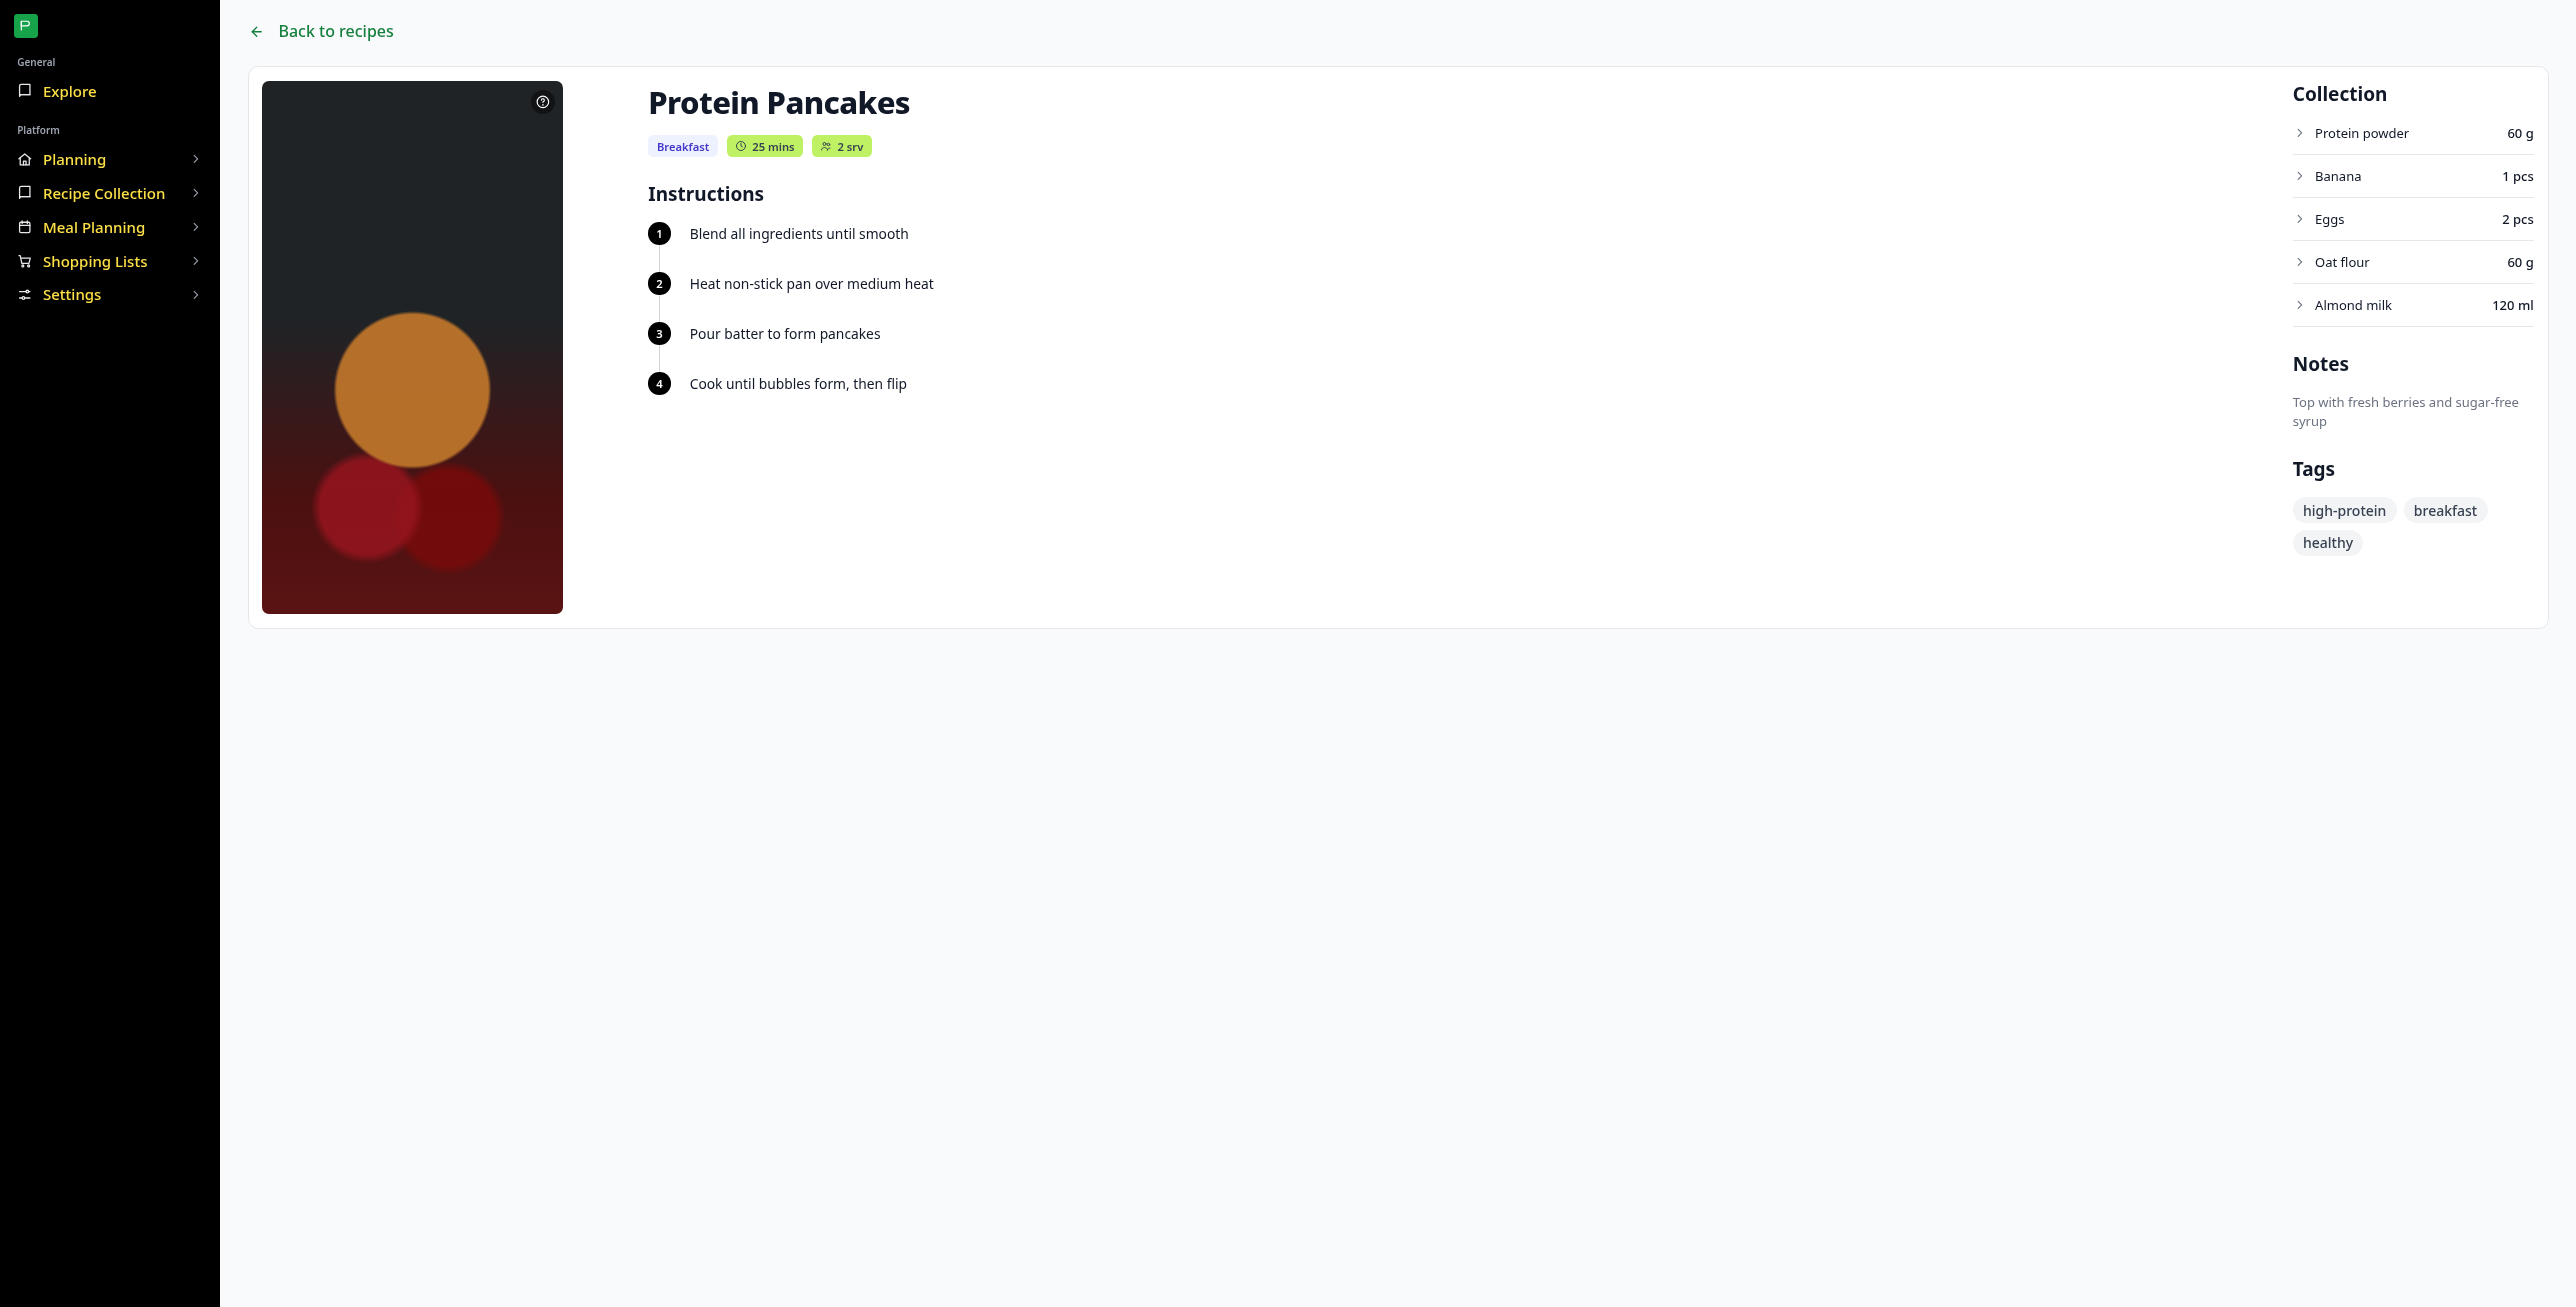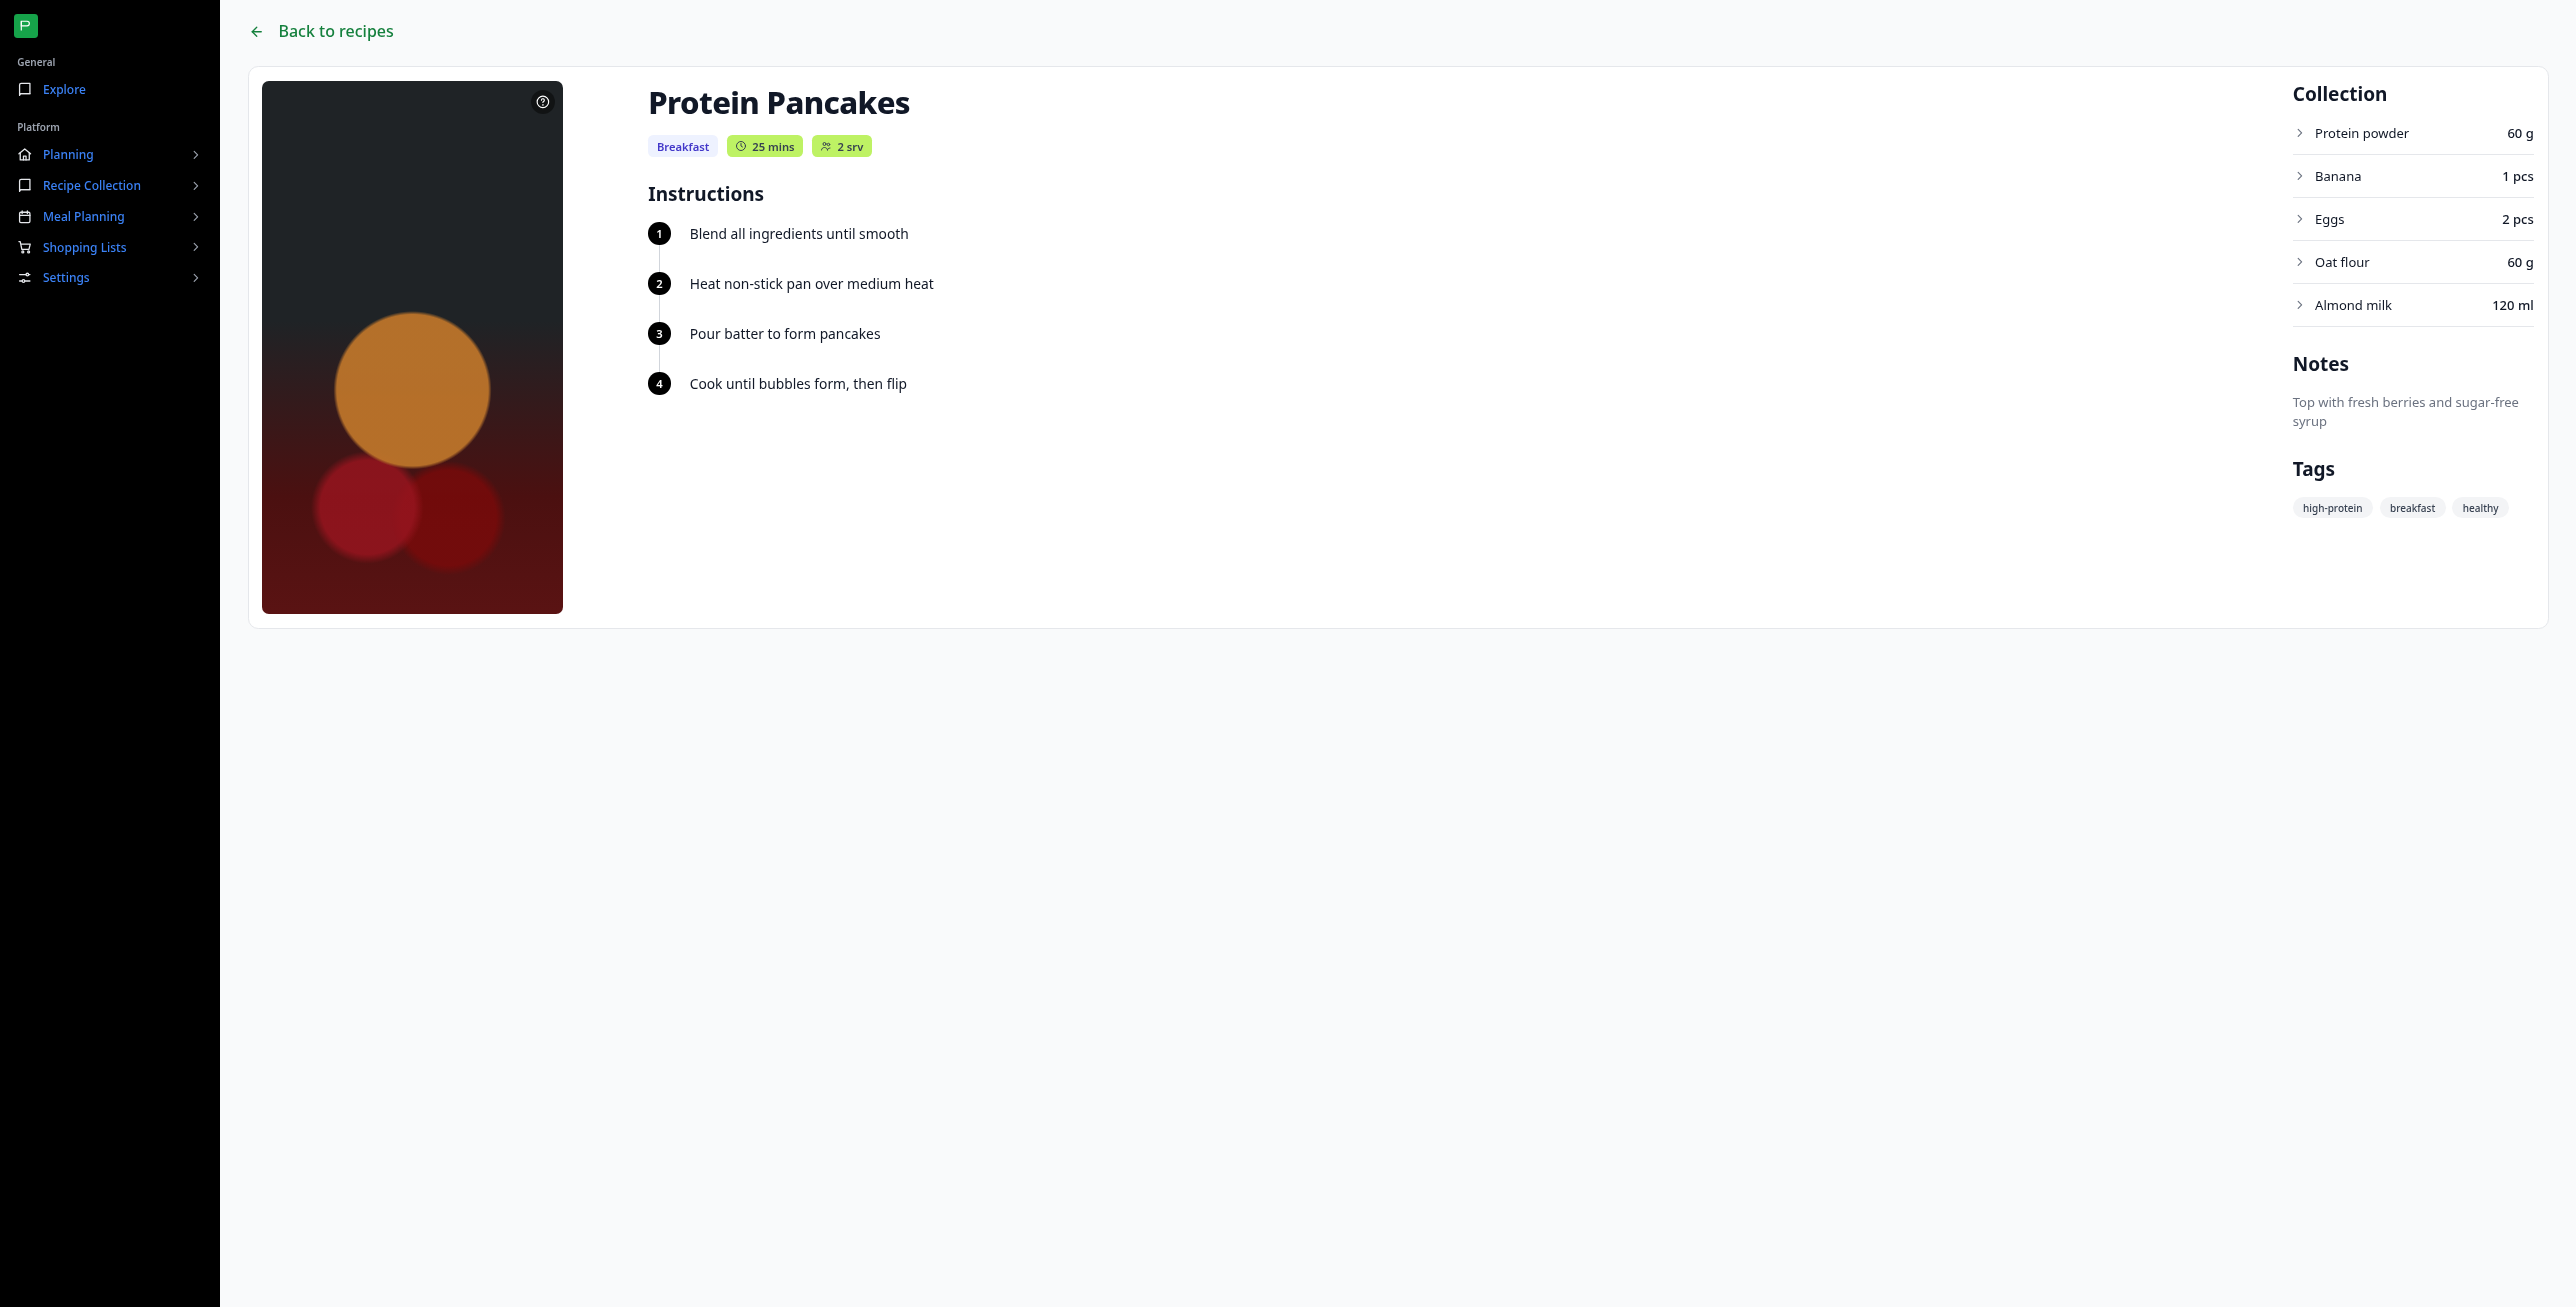--- a/index.html
+++ b/index.html
@@ -38,23 +38,23 @@
   padding: 0 6.9px;
   margin-bottom: 5.2px;
 }
 .nav-item {
   display: flex;
   align-items: center;
   gap: 10.3px;
   padding: 6.9px 6.9px;
   border-radius: 5.2px;
   cursor: pointer;
-  font-size: 12px;
+  font-size: 15px;
   font-weight: 500;
-  color: #3b82f6;
+  color: #fde047;
 }
 .nav-item .ico { width: 15.5px; height: 15.5px; flex-shrink: 0; stroke: #e5e7eb; fill: none; stroke-width: 2; stroke-linecap: round; stroke-linejoin: round; }
 .nav-item .chev { margin-left: auto; width: 13.8px; height: 13.8px; stroke: #9ca3af; fill: none; stroke-width: 2; stroke-linecap: round; stroke-linejoin: round; }
 
 
 .main {
   flex: 1;
   overflow: auto;
   padding: 17px 27.5px 34px;
 }
@@ -168,21 +168,21 @@
 .ing-amt { color: #111827; font-weight: 500; white-space: nowrap; }
 
 .notes-text { color: #6b7280; font-size: 13px; line-height: 1.5; margin-bottom: 24px; }
 
 .tag-list { display: flex; flex-wrap: wrap; gap: 6.9px; }
 .tag {
   background: #f3f4f6;
   color: #374151;
   border-radius: 8603px;
   padding: 3.4px 10.3px;
-  font-size: 10px;
+  font-size: 14px;
   font-weight: 500;
 }
 </style>
 </head>
 <body>
 
 <aside class="sidebar">
   <div class="logo">
     <svg viewBox="0 0 24 24">
         <path d="M4 4h10a4 4 0 0 1 0 8H4z"></path>

